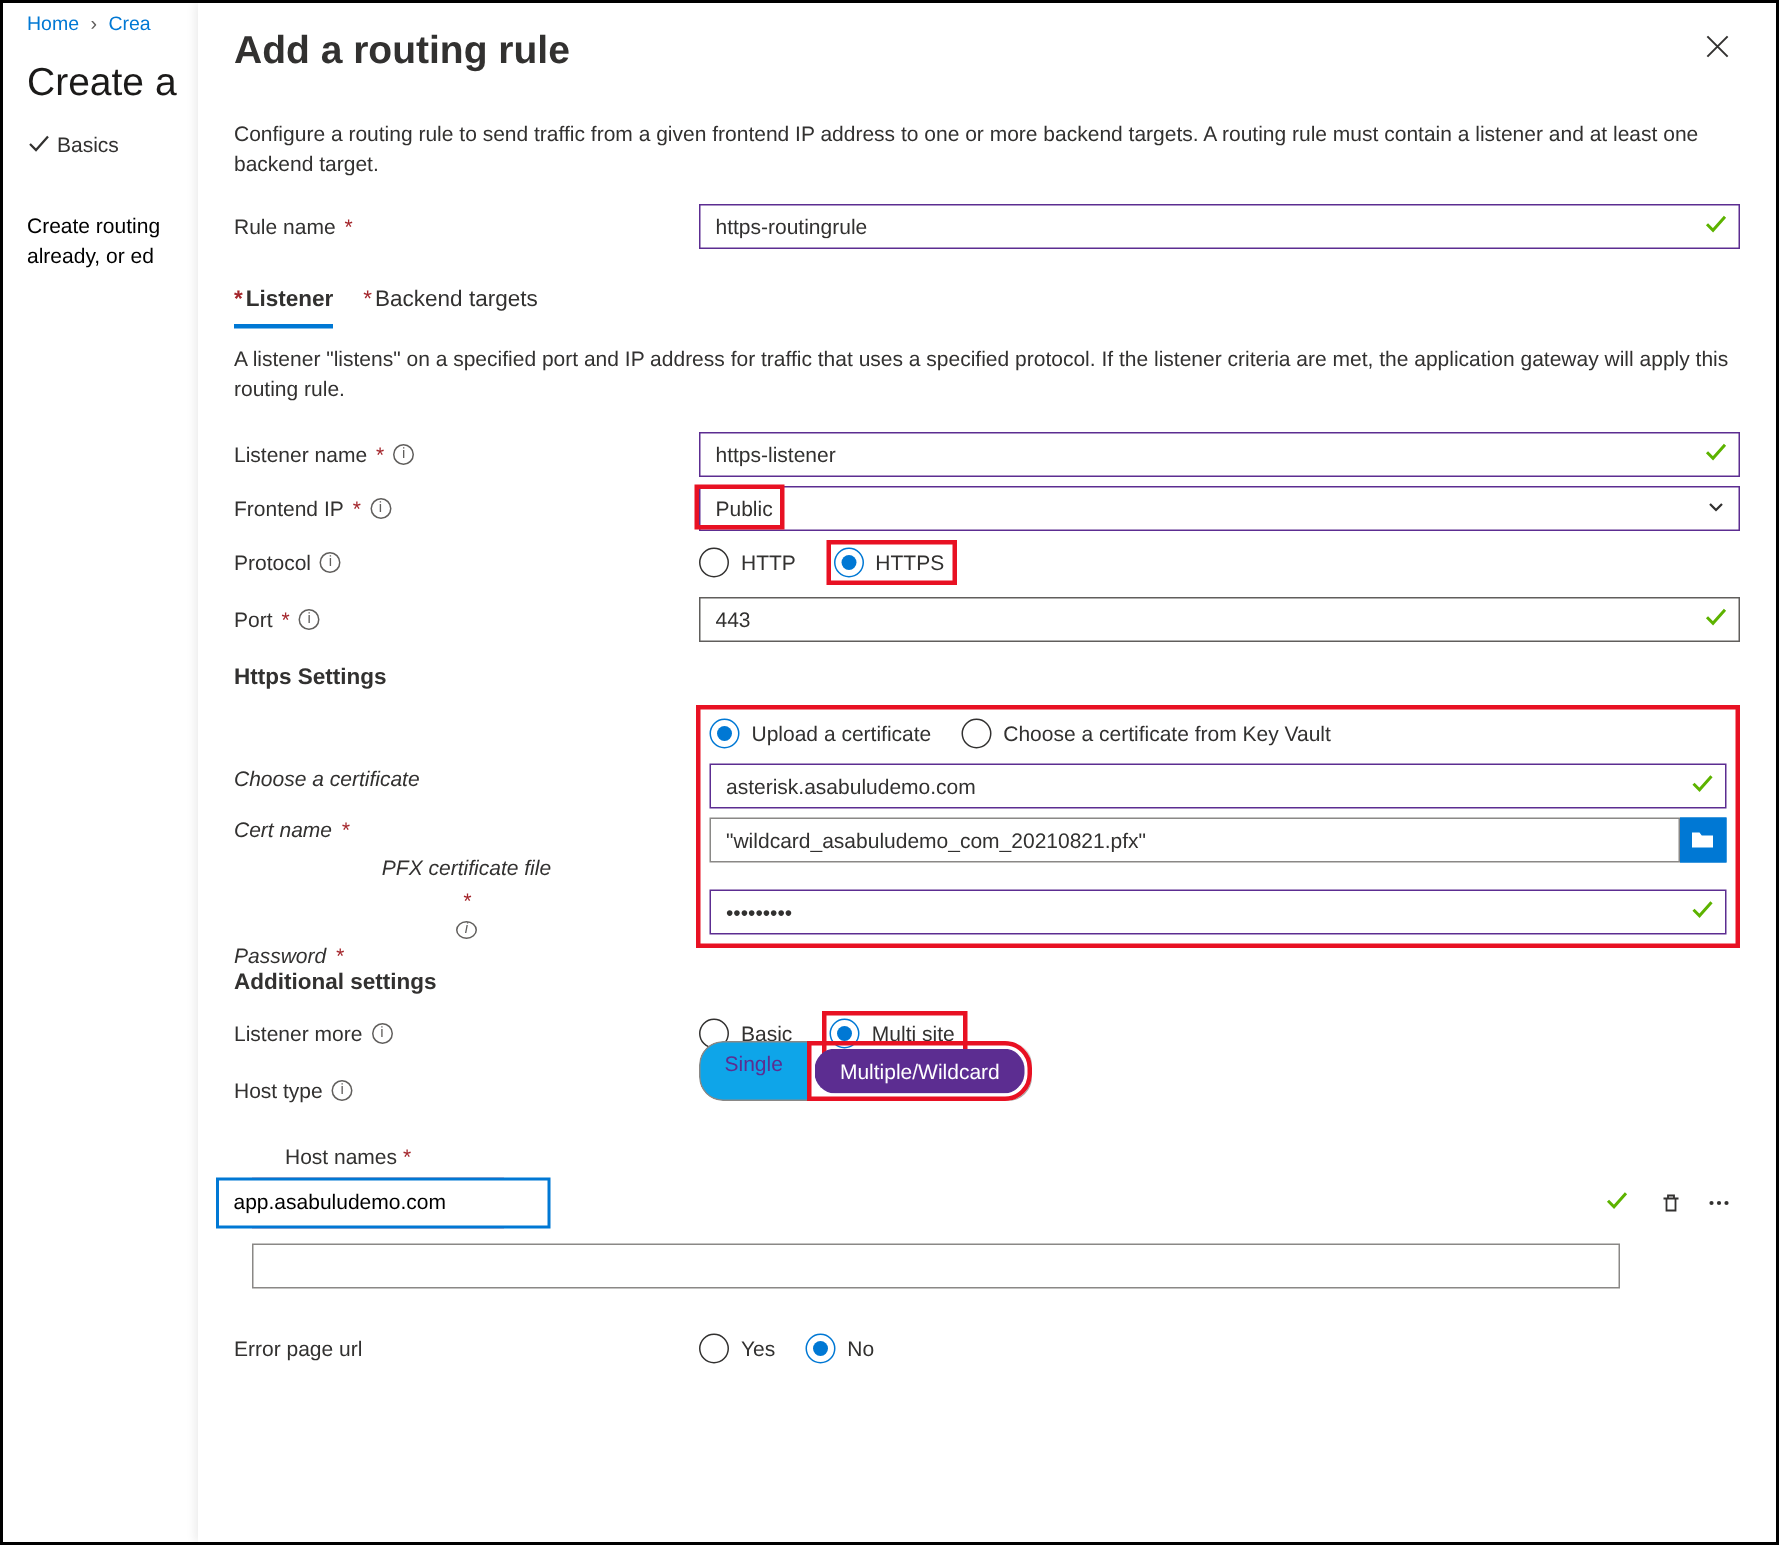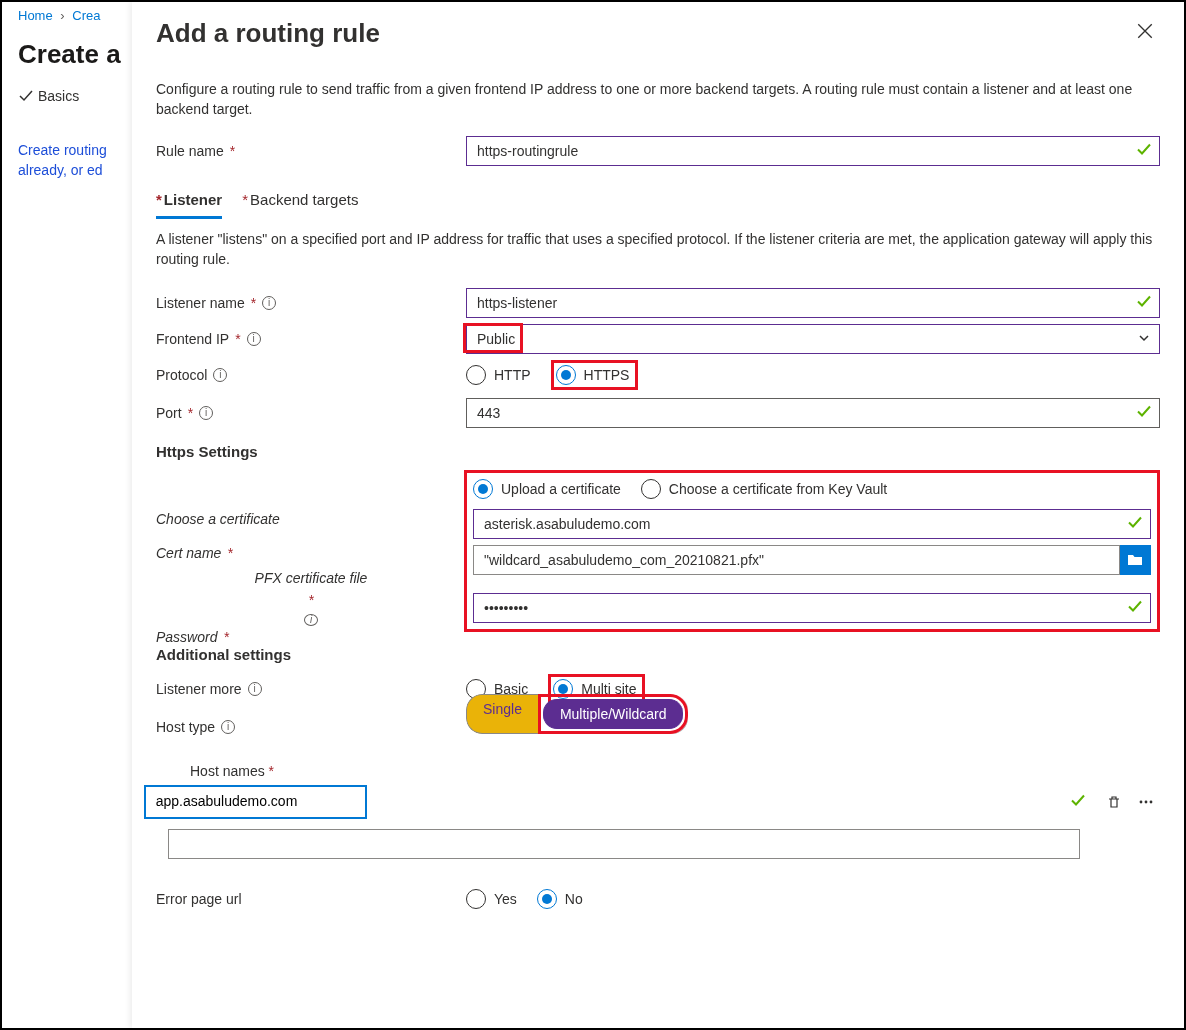--- a/index.html
+++ b/index.html
@@ -2,24 +2,24 @@
 <html><head>
 <meta charset="utf-8">
 <style>
   * { box-sizing: border-box; }
   html, body { margin:0; padding:0; font-family: "Segoe UI", Arial, sans-serif; font-size: 14px; color:#323130; background:#fff; }
   .viewport { width:1186px; height:1030px; position:relative; overflow:hidden; border:2px solid #000; }
   
   .bg { position:absolute; left:0; top:0; width:130px; height:100%; padding:6px 0 0 16px; }
   .breadcrumb { font-size:13px; color:#0078d4; }
   .breadcrumb .sep { color:#605e5c; margin:0 4px; }
-  .bg h1 { font-size:26px; font-weight:700; margin:16px 0 18px 0; color:#1b1a19; white-space:nowrap; }
+  .bg h1 { font-size:26px; font-weight:400; margin:16px 0 18px 0; color:#1b1a19; white-space:nowrap; }
   .step { display:flex; align-items:center; gap:4px; font-size:14px; color:#323130; }
   .step svg { width:16px; height:16px; }
-  .bg-desc { margin-top:36px; color:#1d4ed8; font-size:14px; line-height:20px; }
+  .bg-desc { margin-top:36px; color:#000000; font-size:14px; line-height:20px; }
 
   
   .panel { position:absolute; left:130px; top:0; right:0; bottom:0; background:#fff; box-shadow:-2px 0 6px rgba(0,0,0,.08); padding:0; }
   .panel-inner { padding:10px 24px 0 24px; }
   .panel-header { display:flex; align-items:center;gap:16px; }
   .panel-title { font-size:26px; font-weight:600; margin:6px 0 0 0; flex:1; }
   .close-btn { background:none; border:none; cursor:pointer; padding:6px; margin-top:4px; }
   .close-btn svg { width:18px; height:18px; }
   .intro { margin:30px 0 16px 0; color:#323130; font-size:14px; line-height:20px; }
 
@@ -49,21 +49,21 @@
 
   .section-head { font-weight:600; font-size:15px; margin:14px 0 10px 0; }
 
   .radio-row { display:flex; align-items:center; gap:20px; }
   .radio { display:inline-flex; align-items:center; gap:8px; cursor:pointer; font-size:14px; }
   .radio .dot { width:20px; height:20px; border:1px solid #323130; border-radius:50%; display:flex; align-items:center; justify-content:center; }
   .radio.selected .dot::after { content:""; width:10px; height:10px; background:#0078d4; border-radius:50%; }
   .radio.selected .dot { border-color:#0078d4; }
 
   .pill-group { display:inline-flex; border-radius:16px; overflow:hidden; }
-  .pill { padding:6px 16px; font-size:14px; cursor:pointer; border:1px solid #8a8886; background:#eab308; color:#5c2d91; }
+  .pill { padding:6px 16px; font-size:14px; cursor:pointer; border:1px solid #8a8886; background:#0ea5e9; color:#5c2d91; }
   .pill:first-child { border-radius:16px 0 0 16px; border-right:none; }
   .pill:last-child { border-radius:0 16px 16px 0; }
   .pill.selected { background:#5c2d91; color:#fff; border-color:#5c2d91; }
 
   .file-row { display:flex; }
   .file-display { border:1px solid #8a8886; background:#fff; font-style:normal; }
   .file-btn { width:32px; height:30px; background:#0078d4; border:1px solid #0078d4; cursor:pointer; display:flex; align-items:center; justify-content:center; }
   .file-btn svg { width:16px; height:16px; fill:#fff; }
 
   

